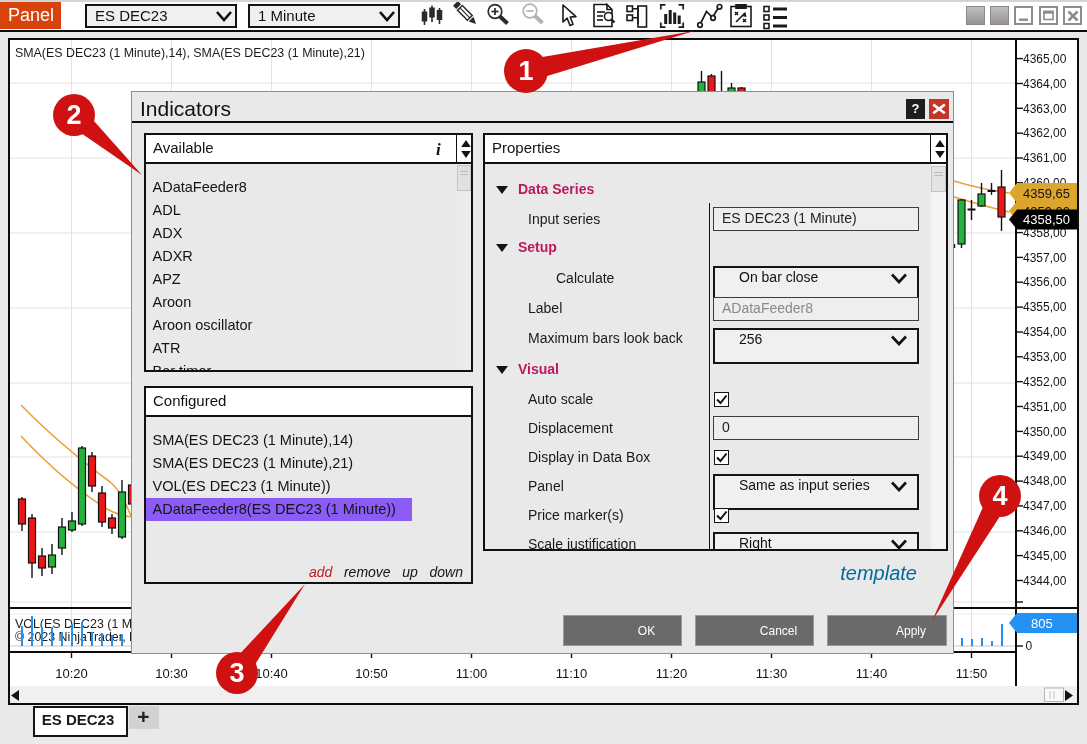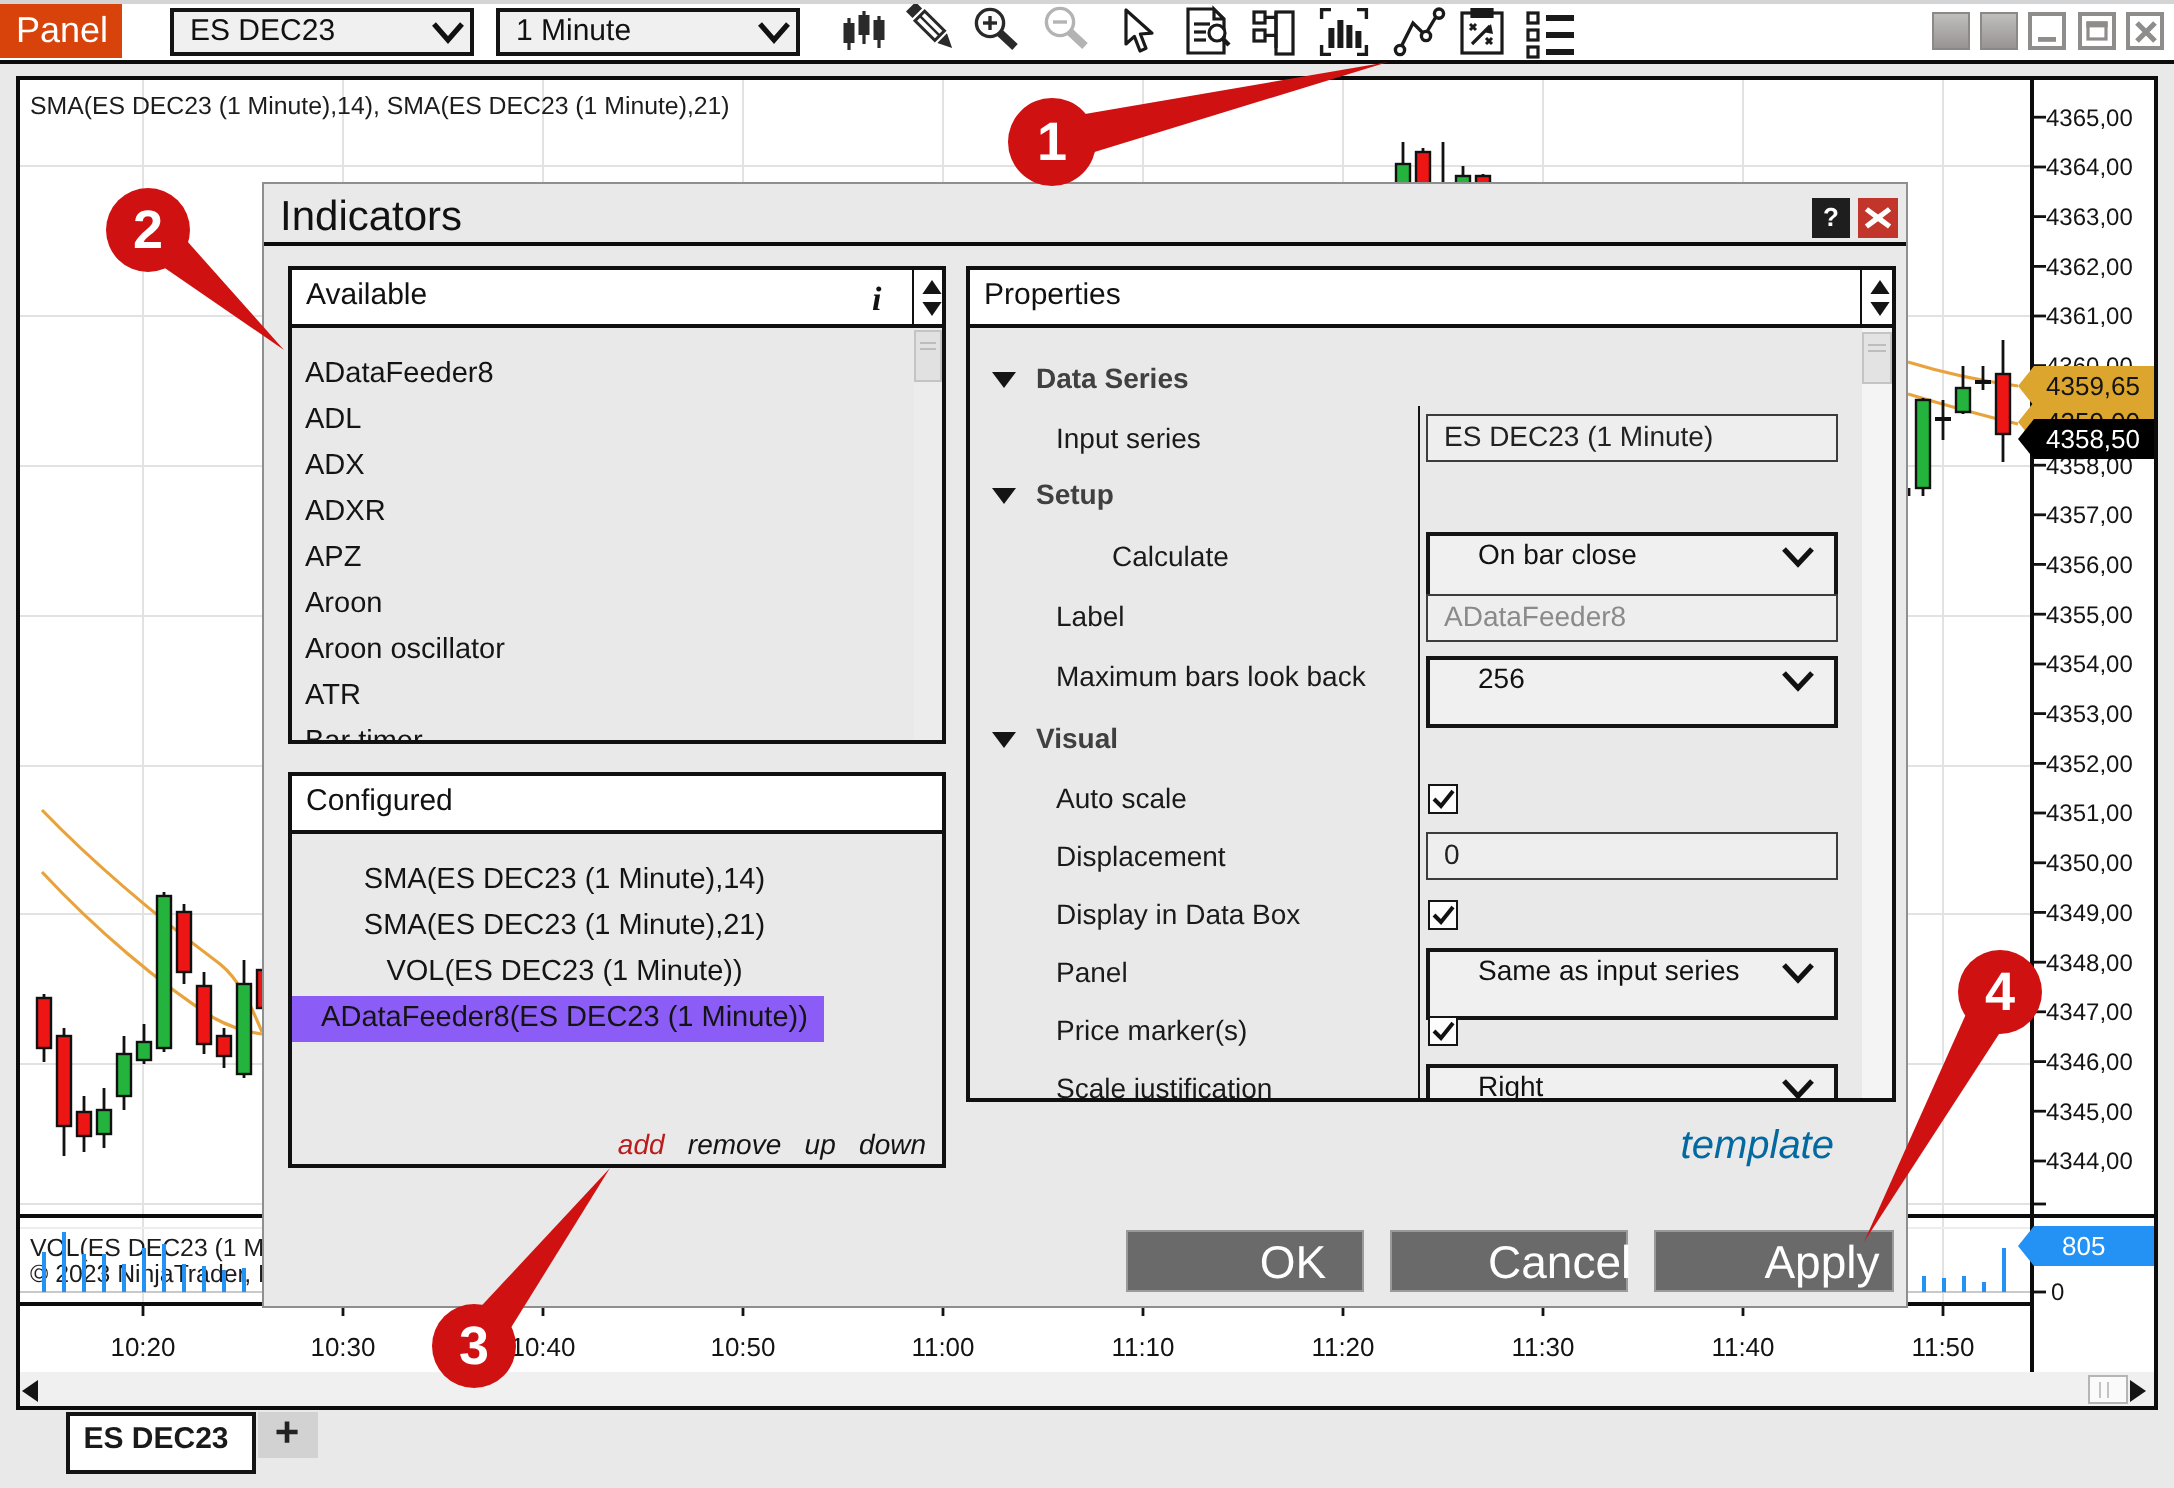--- a/index.html
+++ b/index.html
@@ -22,26 +22,26 @@
 #dialog{left:131px;top:91px;width:823px;height:563px;background:#e9e9e9;border:1px solid #8f8f8f;box-sizing:border-box;}
 #dlgtitle{left:8px;top:5px;font-size:21px;color:#111;}
 #dlghr{left:0;top:28.5px;width:821px;height:2px;background:#0c0c0c;}
 .helpbtn{left:774px;top:7px;width:19px;height:19.5px;background:#1e1e1e;color:#fff;
  font-weight:bold;font-size:13px;text-align:center;line-height:19px;}
 .closebtn{left:797px;top:7px;width:20px;height:19.5px;background:#c2352a;}
 .lbox{border:2px solid #101010;box-sizing:border-box;background:#e9e9e9;overflow:hidden;}
 .lhead{position:absolute;left:0;top:0;right:0;height:27px;background:#fff;border-bottom:2px solid #101010;
  font-size:15px;color:#111;line-height:26px;padding-left:7px;}
 .item{height:23px;line-height:23px;font-size:14.5px;color:#141414;padding-left:6.5px;}
-.btn{top:523px;height:31px;background:#6a6a6a;color:#fff;font-size:23px;text-align:center;line-height:30px;border:1px solid #9a9a9a;box-sizing:border-box;padding-left:48px;}
+.btn{top:523px;height:31px;background:#6a6a6a;color:#fff;font-size:12px;text-align:center;line-height:30px;border:1px solid #9a9a9a;box-sizing:border-box;padding-left:48px;}
 .cb{width:15px;height:15px;background:#fdfdfd;border:1.6px solid #141414;box-sizing:border-box;}
 .tbox{background:#eee;border:1px solid #3c3c3c;box-sizing:border-box;font-size:14px;line-height:21px;padding-left:8px;height:24px;}
 .dbox{background:#f0f0f0;border:2px solid #141414;box-sizing:border-box;font-size:14px;line-height:19px;padding-left:24px;height:36px;}
 .plabel{font-size:14px;color:#1a1a1a;}
-.psect{font-size:14px;font-weight:bold;color:#404040;}
+.psect{font-size:14px;font-weight:bold;color:#be185d;}
 svg{display:block;}
 </style>
 </head>
 <body>
 <div id="topstrip" class="abs"></div>
 <div id="toolbar" class="abs"></div>
 <div id="chartbadge" class="abs">Panel</div>
 <div class="abs dd" style="left:85px;width:152px;">ES DEC23</div>
 <div class="abs dd" style="left:248px;width:152px;">1 Minute</div>
 <svg class="abs" id="ddchev" style="left:0;top:0;" width="1087" height="32">
@@ -341,21 +341,21 @@
       <div class="item">Aroon</div>
       <div class="item">Aroon oscillator</div>
       <div class="item">ATR</div>
       <div class="item">Bar timer</div>
     </div>
   </div>
 
   <div class="abs lbox" style="left:12px;top:294px;width:329px;height:198px;">
     <div class="lhead">Configured</div>
     <div class="abs" style="left:2px;top:403px;width:323px;"></div>
-    <div class="abs" style="left:0;top:41px;width:266px;text-align:center;">
+    <div class="abs" style="left:0;top:41px;width:266px;">
       <div class="item">SMA(ES DEC23 (1 Minute),14)</div>
       <div class="item">SMA(ES DEC23 (1 Minute),21)</div>
       <div class="item">VOL(ES DEC23 (1 Minute))</div>
       <div class="item" style="background:#8b5cf6;">ADataFeeder8(ES DEC23 (1 Minute))</div>
     </div>
     <div class="abs" style="left:0;top:176px;width:317px;text-align:right;font-style:italic;font-size:14px;color:#141414;">
       <span style="color:#b91c1c;">add</span>&nbsp;&nbsp; remove&nbsp;&nbsp; up&nbsp;&nbsp; down</div>
   </div>
 
   <div class="abs lbox" style="left:351px;top:41px;width:465px;height:418px;">

